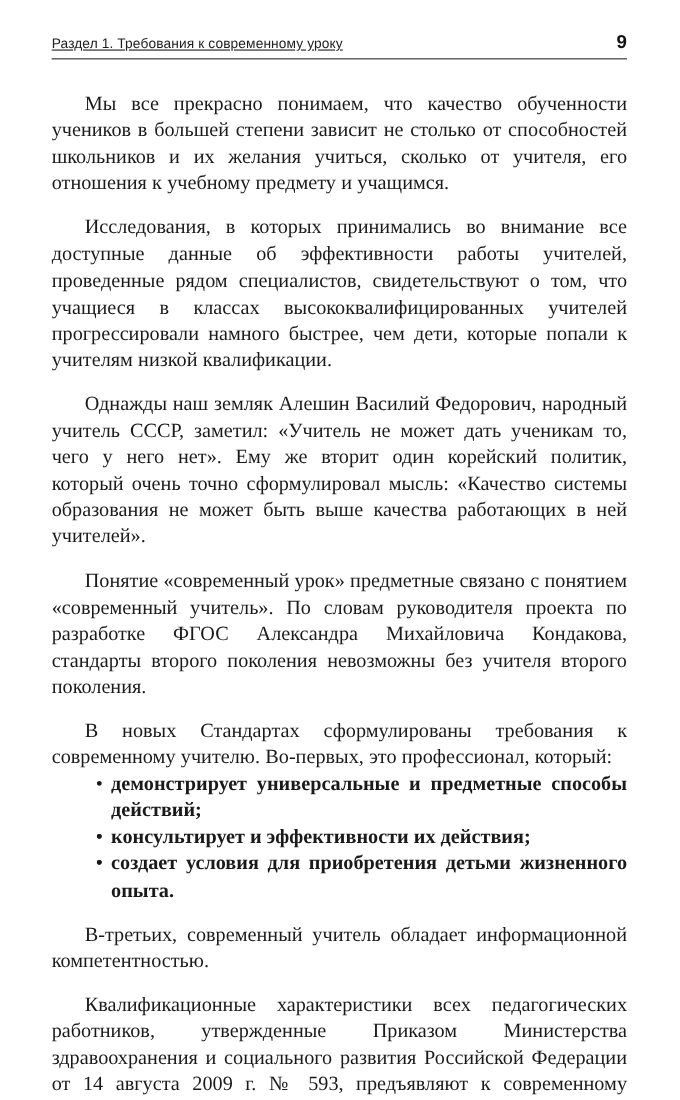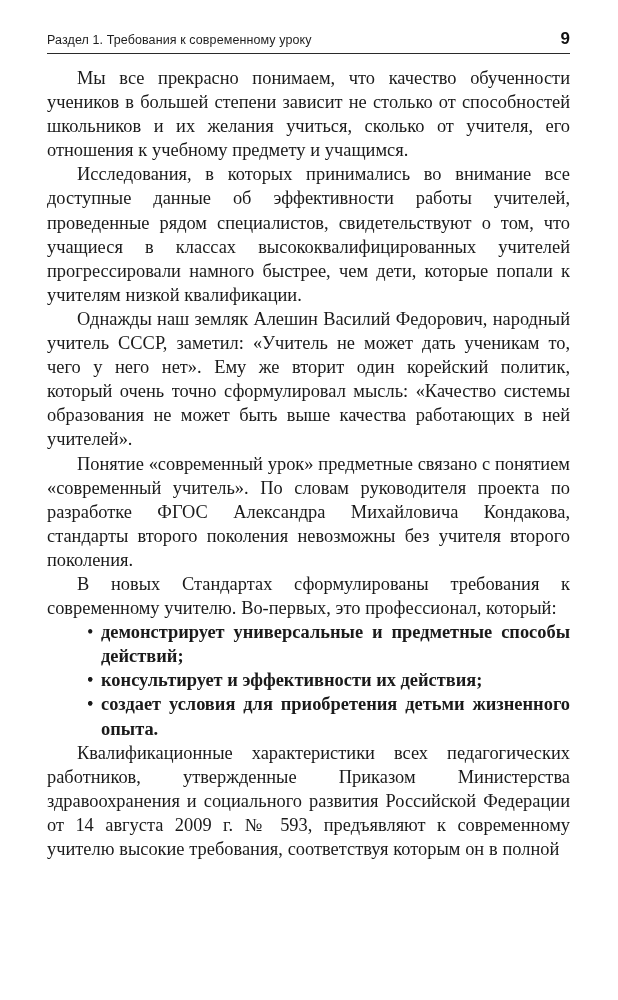--- a/index.html
+++ b/index.html
@@ -34,20 +34,21 @@
     align-items: baseline;
     justify-content: space-between;
     font-family: "Liberation Sans", "DejaVu Sans", sans-serif;
   }
   .running-head-title {
     font-size: 12.5px;
     line-height: 15px;
     letter-spacing: 0.1px;
     color: #1d1d1d;
     white-space: nowrap;
+    text-decoration: underline;
   }
   .running-head-folio {
     font-size: 17px;
     font-weight: 700;
     line-height: 17px;
     color: #111111;
   }
   .head-rule {
     position: absolute;
     left: 47px;
@@ -100,20 +101,21 @@
     display: block;
     font-weight: bold;
   }
   
   ul.bullets li .bullet-text {
     text-align: justify;
     text-align-last: left;
   }
   p.para {
     text-align-last: left;
+    margin-top: 16px;
   }
 </style>
 </head>
 <body>
 
 <div class="page">
 
   <div class="running-head">
     <span class="running-head-title">Раздел 1. Требования к современному уроку</span>
     <span class="running-head-folio">9</span>
@@ -142,16 +144,17 @@
       </li>
       <li>
         <span class="bullet-dot">•</span>
       </li>
       <li>
         <span class="bullet-dot">•</span>
         <span class="bullet-text">создает условия для приобретения детьми жизненного опыта.</span>
       </li>
     </ul>
 
+    <p class="para">В-третьих, современный учитель обладает информационной компетентностью.</p>
     <p class="para">Квалификационные характеристики всех педагогических работников, утвержденные Приказом Министерства здравоохранения и социального развития Российской Федерации от 14 августа 2009 г. № 593, предъявляют к современному учителю высокие требования, соответствуя которым он в полной</p>
 
   </div>
 </div>
 
 </body></html>

